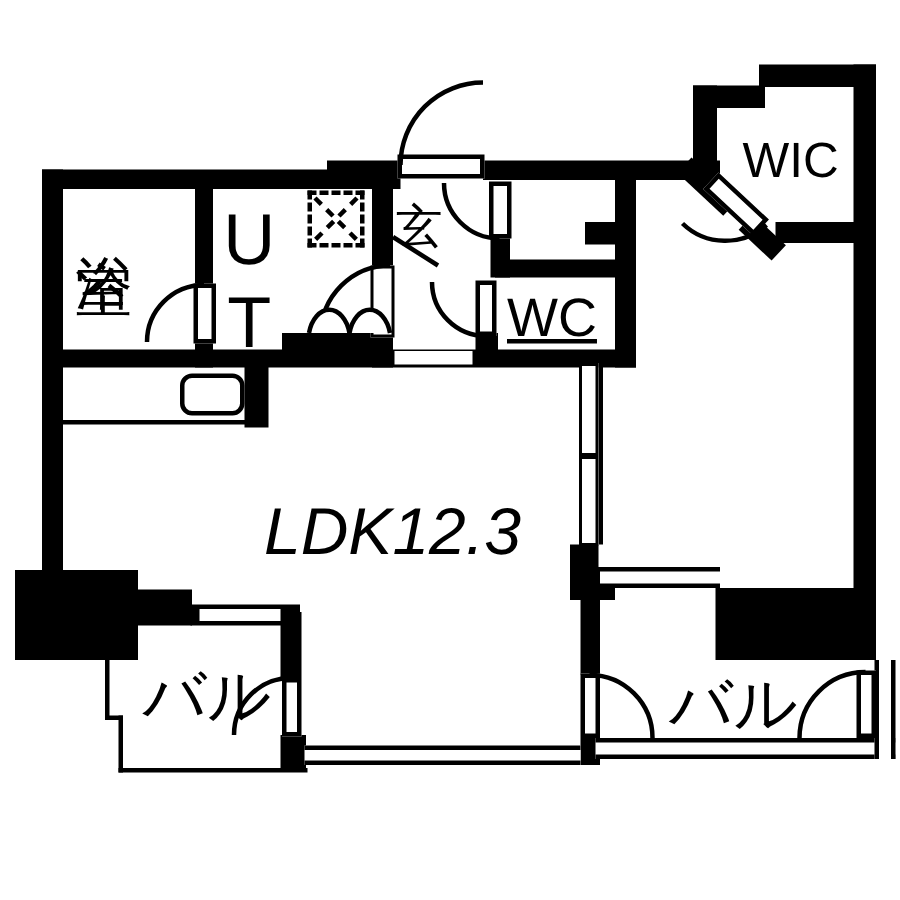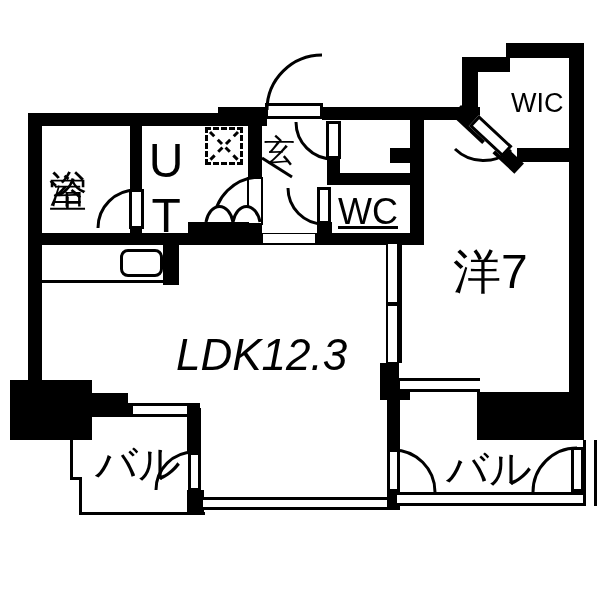--- a/index.html
+++ b/index.html
@@ -99,18 +99,17 @@
     <path d="M 393,450 A 42 42 0 0 1 435,492" fill="none" stroke="#000" stroke-width="3"></path>
     <path d="M 577,448 A 44 44 0 0 0 533,492" fill="none" stroke="#000" stroke-width="3"></path>
     <path d="M 210,132 L 238,160 M 238,132 L 210,160" stroke="#000" stroke-width="3" stroke-dasharray="6 5"></path>
     <path d="M 262,158 L 292,177" stroke="#000" stroke-width="3"></path>
   </svg>
 
   <div class="lab vtext" style="left:50px;top:140px;font-size:38px;">浴室</div>
   <div class="lab vtext" style="left:143px;top:134px;font-size:48px;">UT</div>
   <div class="lab" style="left:264px;top:135px;font-size:31px;">玄</div>
   <div class="lab" style="left:338px;top:194px;font-size:36px;text-decoration:underline;">WC</div>
-  <div class="lab" style="left:511px;top:90px;font-size:27px;">WIC</div>
-  <div class="lab" style="left:453px;top:248px;font-size:48px;">洋7</div>
+  <div class="lab" style="left:495px;top:90px;font-size:33px;">WIC</div>
   <div class="lab" style="left:176px;top:333px;font-size:44px;font-style:italic;">LDK12.3</div>
   <div class="lab" style="left:95px;top:443px;font-size:42px;">バル</div>
   <div class="lab" style="left:446px;top:448px;font-size:42px;">バル</div>
 </div>
 
 </body></html>

